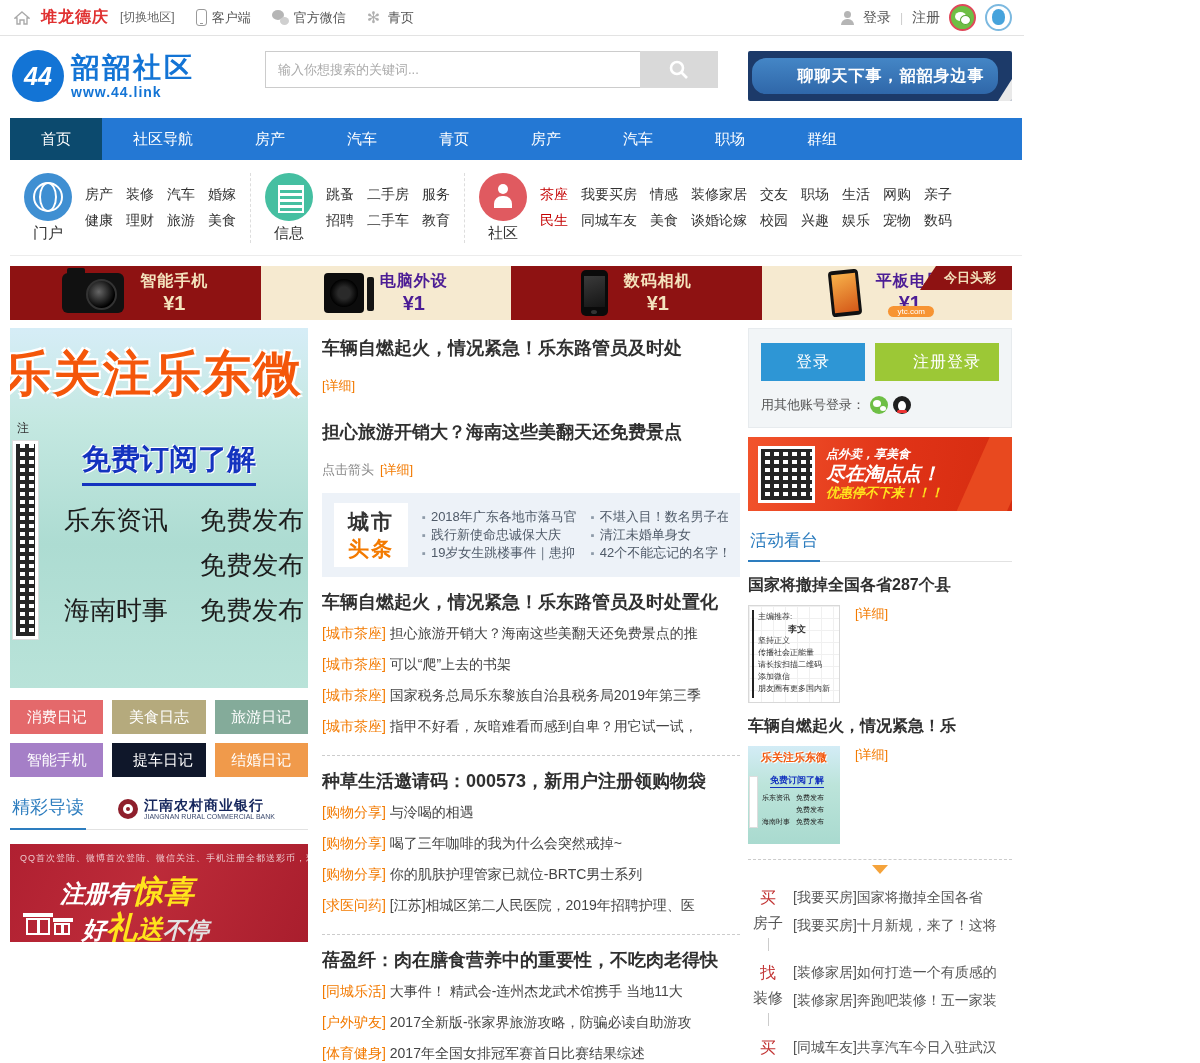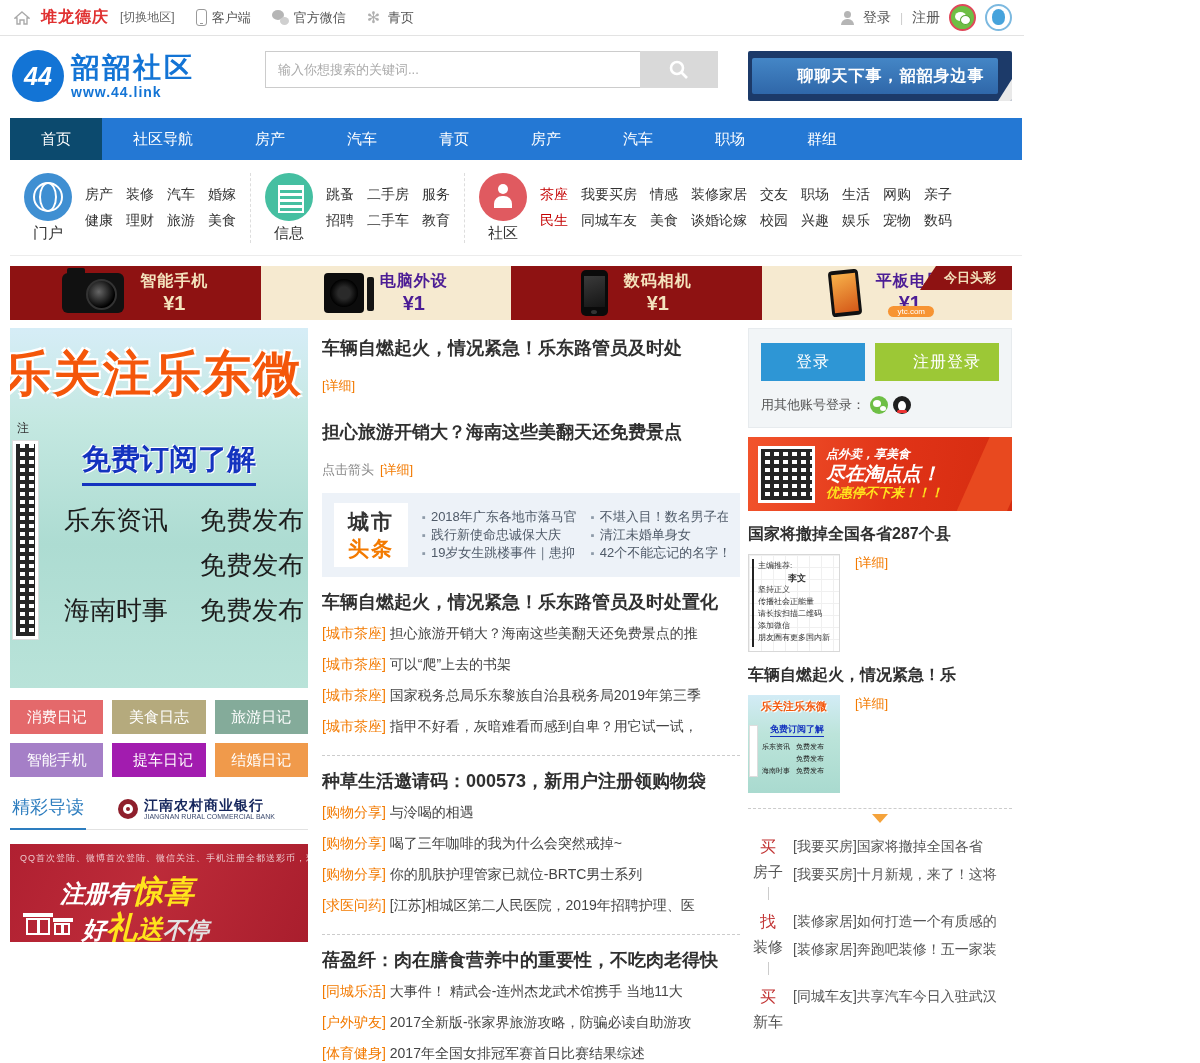--- a/index.html
+++ b/index.html
@@ -38,21 +38,21 @@
   .logo { position:absolute; left:12px; top:14px; display:flex; align-items:center; cursor:pointer; }
   .logo-circle { width:52px; height:52px; border-radius:50%; background:#1374d5; color:#fff; font-size:25px; font-weight:bold; font-style:italic; display:flex; align-items:center; justify-content:center; }
   .logo-text { margin-left:7px; }
   .logo-name { color:#1374d5; font-size:28px; font-weight:bold; letter-spacing:3px; line-height:32px; }
   .logo-url { color:#1374d5; font-size:14px; font-weight:bold; letter-spacing:1px; }
   .search { position:absolute; left:265px; top:15px; display:flex; }
   .search-input { width:375px; height:37px; border:1px solid #ccc; border-right:none; padding:0 12px; font-size:13px; color:#333; outline:none; font-family:inherit; }
   .search-input::placeholder { color:#aaa; }
   .search-btn { width:78px; height:37px; background:#d9d9d9; border:none; display:flex; align-items:center; justify-content:center; cursor:pointer; }
   .hbanner { position:absolute; left:748px; top:15px; width:264px; height:50px; background:#1c3a69; border-radius:2px; overflow:hidden; }
-  .hbanner-inner { position:absolute; left:4px; right:14px; top:7px; bottom:7px; background:linear-gradient(180deg,#4486c6,#2f67a9); display:flex; align-items:center; justify-content:center; color:#fff; font-size:16px; font-weight:bold; letter-spacing:1px; border-radius:2px;padding-left:32px; }
+  .hbanner-inner { position:absolute; left:4px; right:14px; top:7px; bottom:7px; background:linear-gradient(180deg,#4486c6,#2f67a9); display:flex; align-items:center; justify-content:center; color:#fff; font-size:16px; font-weight:bold; letter-spacing:1px; border-radius:14px;padding-left:32px; }
   .hbanner-curl { position:absolute; right:0; bottom:0; width:0; height:0; border-left:14px solid transparent; border-bottom:22px solid #e9e9e9; }
 
   
   .mainnav { margin-left:10px; width:1012px; height:42px; background:#2478d4; display:flex; }
   .nav-item { padding:0 31px; line-height:42px; color:#fff; font-size:15px; cursor:pointer; white-space:nowrap; }
   .nav-item.active { background:#0c4a6e; }
 
   
   .portals { margin-left:10px; width:1012px; border-bottom:1px solid #ececec; display:flex; padding:13px 0 12px; }
   .portal-group { display:flex; padding:0 14px; }
@@ -414,21 +414,21 @@
         <div class="lad-qr-note">注</div>
         <div class="lad-qr">
             <div class="qr-pattern"></div>
           </div>
       </div>
       <div class="tags" id="tags">
           <div class="tag" style="background: rgb(228, 105, 107);">消费日记</div>
           <div class="tag" style="background: rgb(181, 170, 125);">美食日志</div>
           <div class="tag" style="background: rgb(132, 171, 154);">旅游日记</div>
           <div class="tag" style="background: rgb(165, 127, 199);">智能手机</div>
-          <div class="tag" style="background: #a21caf; padding-left: 8px;">提车日记</div>
+          <div class="tag" style="background: #0f172a; padding-left: 8px;">提车日记</div>
           <div class="tag" style="background: rgb(240, 154, 75);">结婚日记</div>
         </div>
       <div class="left-head">
         <span class="left-head-title">精彩导读</span>
         <div class="bank">
           <div class="bank-logo"></div>
           <div class="bank-text">
             <div class="bank-name">江南农村商业银行</div>
             <div class="bank-sub">JIANGNAN RURAL COMMERCIAL BANK</div>
           </div>
@@ -521,20 +521,23 @@
       <div class="qrad">
         <div class="qrad-slash"></div>
         <div class="qrad-qr">
             <div class="qr-pattern"></div>
           </div>
         <div class="qrad-text">
           <div class="qrad-l1">点外卖，享美食</div>
           <div class="qrad-l2">尽在淘点点！</div>
           <div class="qrad-l3">优惠停不下来！！！</div>
         </div>
+      </div>
+      <div class="right-head">
+        <span class="right-head-title">活动看台</span>
       </div>
       <div id="rnews">
           <div class="rnews">
             <div class="rnews-headline">国家将撤掉全国各省287个县</div>
             <div class="rnews-row">
               <div class="thumb-editor">
                 <div class="te-line">主编推荐:</div>
                 <div class="te-line te-name">李文</div>
                 <div class="te-line">坚持正义</div>
                 <div class="te-line">传播社会正能量</div>

